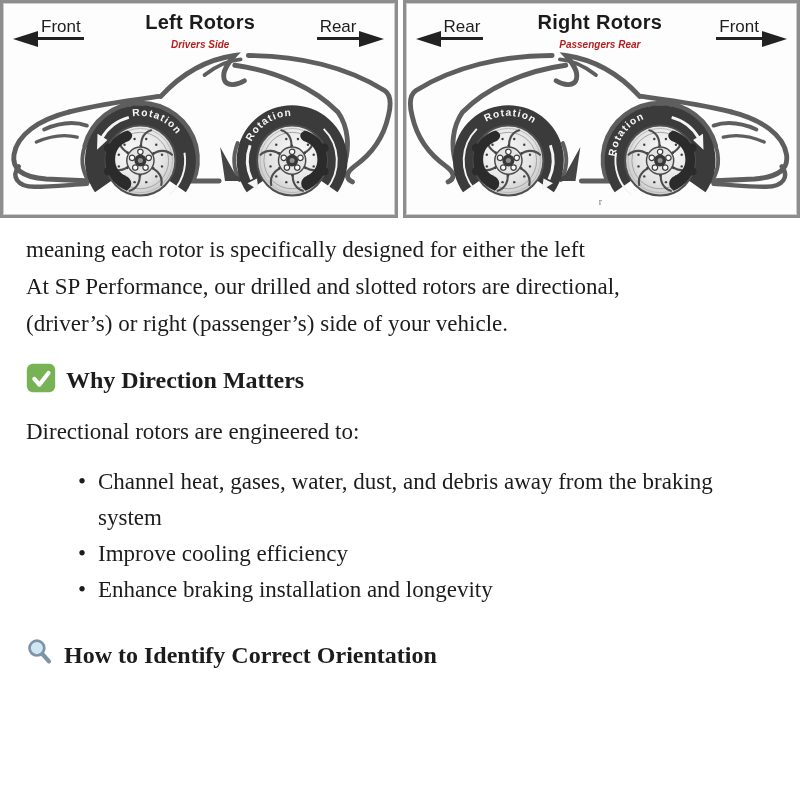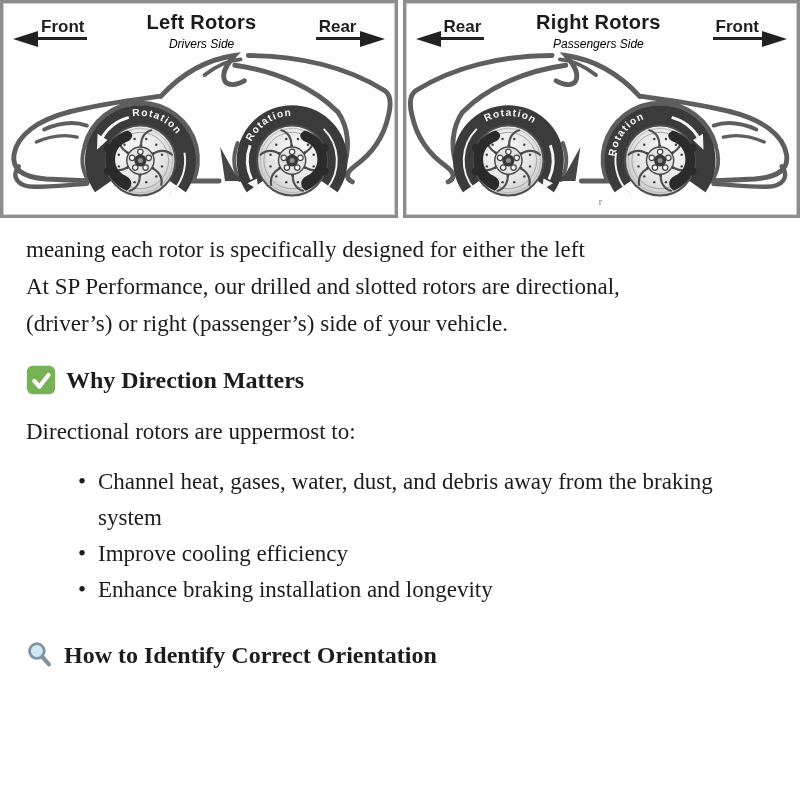--- a/index.html
+++ b/index.html
@@ -9,38 +9,38 @@
   
   figure.diagram{margin:0;height:218px;display:flex;gap:5px;}
   .panel{flex:1 1 0;position:relative;box-sizing:border-box;background:#fdfdfd;
          border:3px solid #8d8d8d;box-shadow:inset 0 0 0 1px #cccccc;}
   .panel-header{position:absolute;top:0;left:0;right:0;z-index:2;
                 display:flex;justify-content:space-between;align-items:flex-start;
                 padding:8px 10px 0 10px;}
   .panel-titles{text-align:center;margin-top:-2px;}
   .panel-title{font-family:"Liberation Sans",sans-serif;font-weight:800;
                font-size:20px;line-height:27px;color:#1b1b1b;letter-spacing:.3px;}
-  .panel-subtitle{font-family:"Liberation Sans",sans-serif;font-weight:400;
-                  font-style:italic;font-size:12px;line-height:17px;color:#000000;}
+  .panel-subtitle{font-family:"Liberation Sans",sans-serif;font-weight:700;
+                  font-style:italic;font-size:10px;line-height:17px;color:#b91c1c;}
   .dir{display:flex;align-items:flex-end;margin-top:7px;}
-  .dir-text{font-family:"Liberation Sans",sans-serif;font-weight:700;font-size:17px;
+  .dir-text{font-family:"Liberation Sans",sans-serif;font-weight:400;font-size:17px;
             line-height:18px;color:#1e1e1e;border-bottom:3.5px solid #222;padding:0 3px 1px 3px;}
   .ah-left{width:0;height:0;border-top:8px solid transparent;border-bottom:8px solid transparent;
            border-right:25px solid #222;margin-bottom:-7px;}
   .ah-right{width:0;height:0;border-top:8px solid transparent;border-bottom:8px solid transparent;
             border-left:25px solid #222;margin-bottom:-7px;}
   svg.car{position:absolute;inset:0;width:100%;height:100%;z-index:1;}
   .rot-text{font-family:"Liberation Sans",sans-serif;font-weight:bold;
             font-size:10.5px;letter-spacing:1.2px;fill:#f7f7f7;}
   .artifact{font-family:"Liberation Serif",serif;font-size:10px;fill:#7a7a7a;}
 
   
   article{padding:13px 28px 0 26px;}
   .intro{margin:0 0 21px 0;font-size:23px;line-height:37px;}
-  h2.sec{display:flex;align-items:center;gap:10px;margin:0 0 16px 0;
+  h2.sec{display:flex;align-items:flex-start;gap:10px;margin:0 0 16px 0;
          font-size:24px;line-height:34px;font-weight:700;}
   h2.sec.light{font-weight:700;margin-top:30px;margin-bottom:21px;}
   .lead{margin:0 0 14px 0;font-size:23px;line-height:37px;}
   ul.blist{list-style:none;margin:8px;padding:0 0 0 46px;max-width:700px;}
   ul.blist li{position:relative;padding-left:18px;font-size:23px;line-height:36px;}
   ul.blist li::before{content:"\2022";position:absolute;left:-2px;top:0;}
   .emoji-icon{flex:0 0 auto;display:inline-flex;}
 </style>
 </head>
 <body>
@@ -181,21 +181,21 @@
     </div>
 
     <div class="panel">
       <div class="panel-header">
         <div class="dir">
           <span class="ah-left"></span>
           <span class="dir-text">Rear</span>
         </div>
         <div class="panel-titles">
           <div class="panel-title">Right Rotors</div>
-          <div class="panel-subtitle">Passengers Side</div>
+          <div class="panel-subtitle">Passengers Rear</div>
         </div>
         <div class="dir">
           <span class="dir-text">Front</span>
           <span class="ah-right"></span>
         </div>
       </div>
       <svg class="car" viewBox="0 0 398 218" preserveAspectRatio="xMidYMax meet">
         <use href="#carL" transform="translate(398 0) scale(-1 1)"></use>
         <use href="#rotRR" transform="translate(103 162)"></use>
         <use href="#rotRF" transform="translate(259 162)"></use>
@@ -216,21 +216,21 @@
     <h2 class="sec">
       <span class="emoji-icon">
         <svg width="30" height="30" viewBox="0 0 36 36">
           <rect x="1" y="1" width="34" height="34" rx="7" fill="#77b255"></rect>
           <path d="M10 19 L16 26 L27 12" stroke="#ffffff" stroke-width="5" fill="none" stroke-linecap="round" stroke-linejoin="round"></path>
         </svg>
       </span>
       <span>Why Direction Matters</span>
     </h2>
 
-    <p class="lead">Directional rotors are uppermost to:</p>
+    <p class="lead">Directional rotors are engineered to:</p>
 
     <ul class="blist">
       <li>Channel heat, gases, water, dust, and debris away from the braking system</li>
       <li>Improve cooling efficiency</li>
       <li>Enhance braking installation and longevity</li>
     </ul>
 
     <h2 class="sec light">
       <span class="emoji-icon">
         <svg width="28" height="28" viewBox="0 0 36 36">

